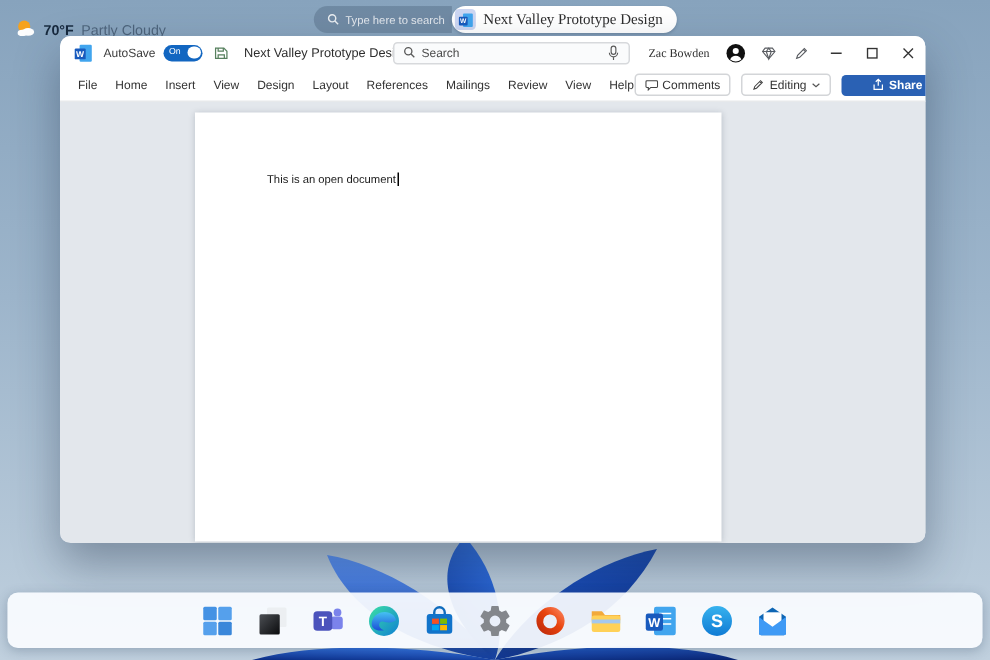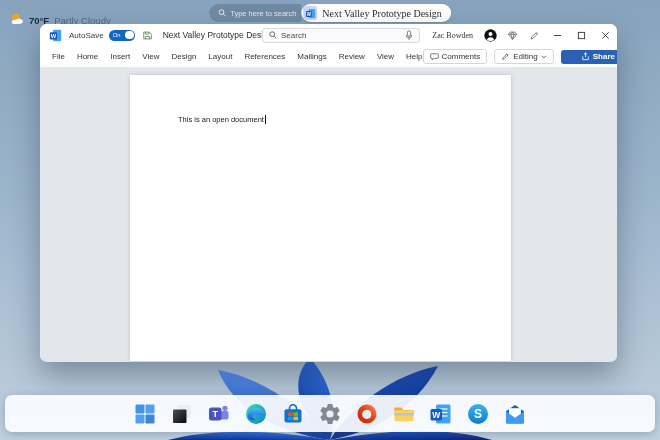--- a/index.html
+++ b/index.html
@@ -52,21 +52,21 @@
   .tabs { display:flex; gap:12px; align-items:center; }
   .tab { font-size:8px; color:#333; cursor:pointer; white-space:nowrap; }
   .ribbon-right { margin-left:auto; display:flex; align-items:center; gap:7px; }
   .pill-btn { display:flex; align-items:center; gap:3px; height:15px; padding:0 6px; background:#fff;
     border:1px solid #d3d5d8; border-radius:3px; font-size:8px; color:#333; cursor:pointer; white-space:nowrap; }
   .share-btn { display:flex; align-items:center; gap:3px; height:14px; padding:0 20px; background:#2a61b4;
     border-radius:3px; font-size:8px; color:#fff; font-weight:bold; cursor:pointer; white-space:nowrap; }
 
   
   .canvas { position:relative; height:calc(338px - 45px); background:#e3e7ec; }
-  .page { position:absolute; left:90px; top:7px; width:381px; height:calc(100% - 7px); background:#fff;
+  .page { position:absolute; left:90px; top:7px; width:351px; height:calc(100% - 7px); background:#fff;
     box-shadow:0 0 4px rgba(40,55,75,.22); }
   .doc-line { position:absolute; left:48px; top:40px; font-size:7.5px; color:#1a1a1a; display:flex; align-items:center; }
   .caret { display:inline-block; width:1px; height:9px; background:#000; margin-left:1px; }
 
   
   .bloom { position:absolute; bottom:0; left:50%; transform:translateX(-50%); z-index:1; }
 
   
   .taskbar { position:absolute; left:5px; right:5px; bottom:8px; height:37px; border-radius:7px;
     background:rgba(250,252,255,.93); box-shadow:0 2px 8px rgba(40,60,90,.28); display:flex;

